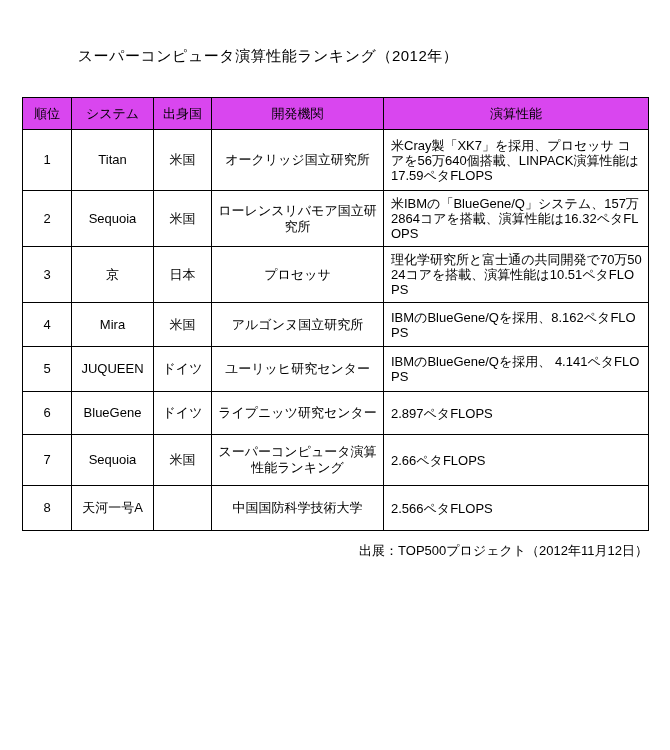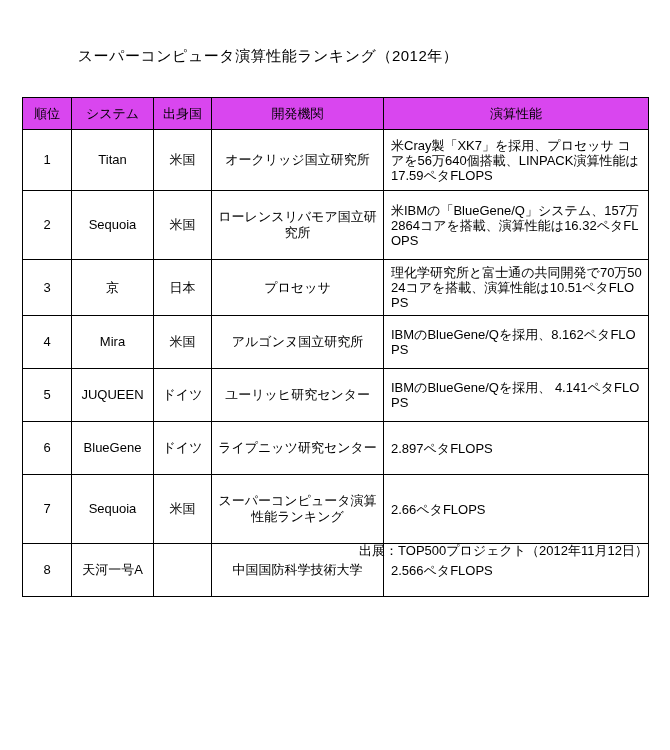--- a/index.html
+++ b/index.html
@@ -51,21 +51,21 @@
   col.c-country{ width: 58px; }
   col.c-org    { width: 172px; }
   col.c-perf   { width: 265px; }
   td.center {
     text-align: center;
     vertical-align: middle;
     padding: 2px 3px;
     line-height: 16px;
   }
   td.org {
-    padding: 18px 5px;
+    padding: 0 5px;
   }
   td.perf {
     text-align: left;
     vertical-align: middle;
     padding: 4px 6px 4px 7px;
     line-height: 15px;
     word-break: break-all;
     margin-left: 28px;
   }
   

